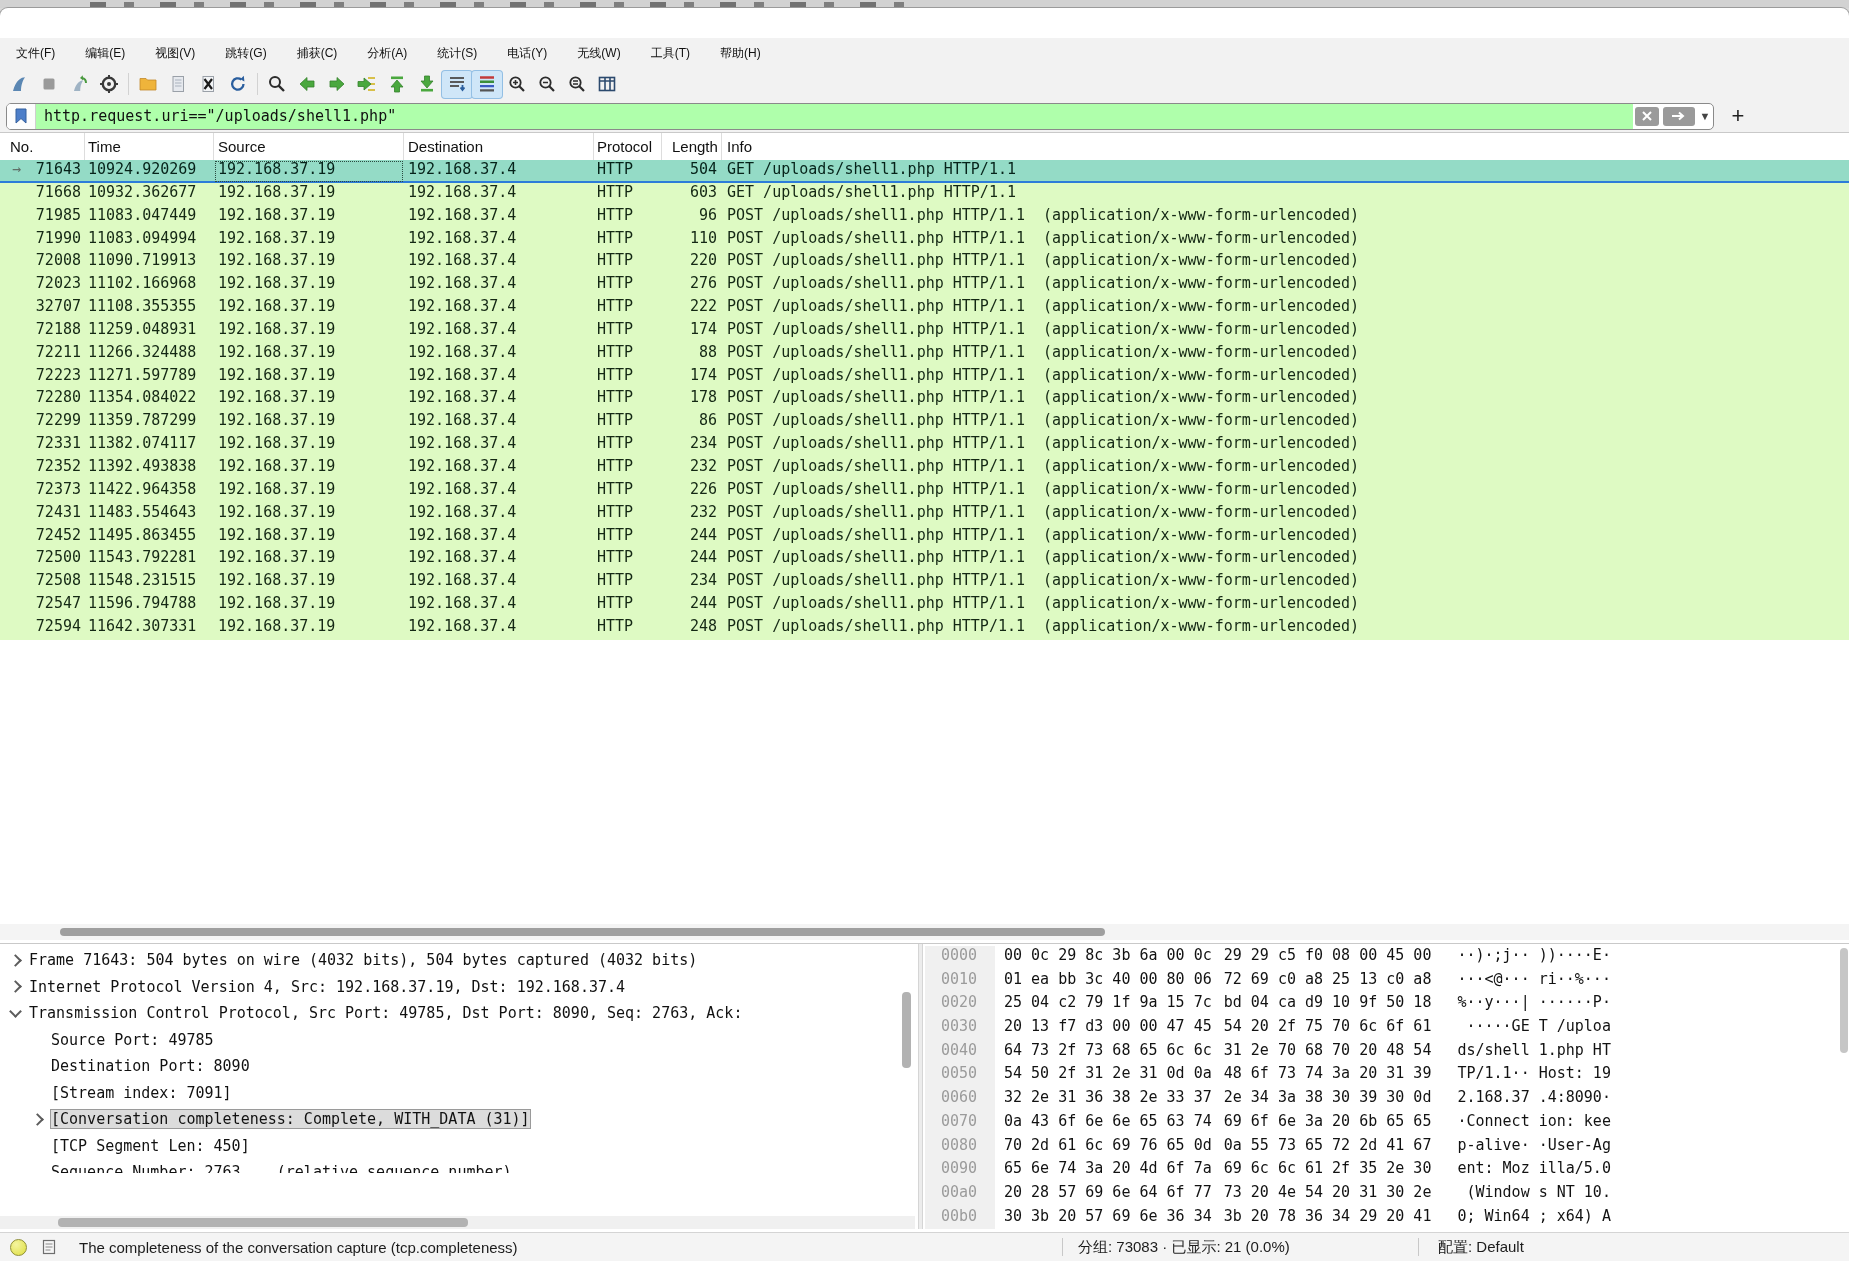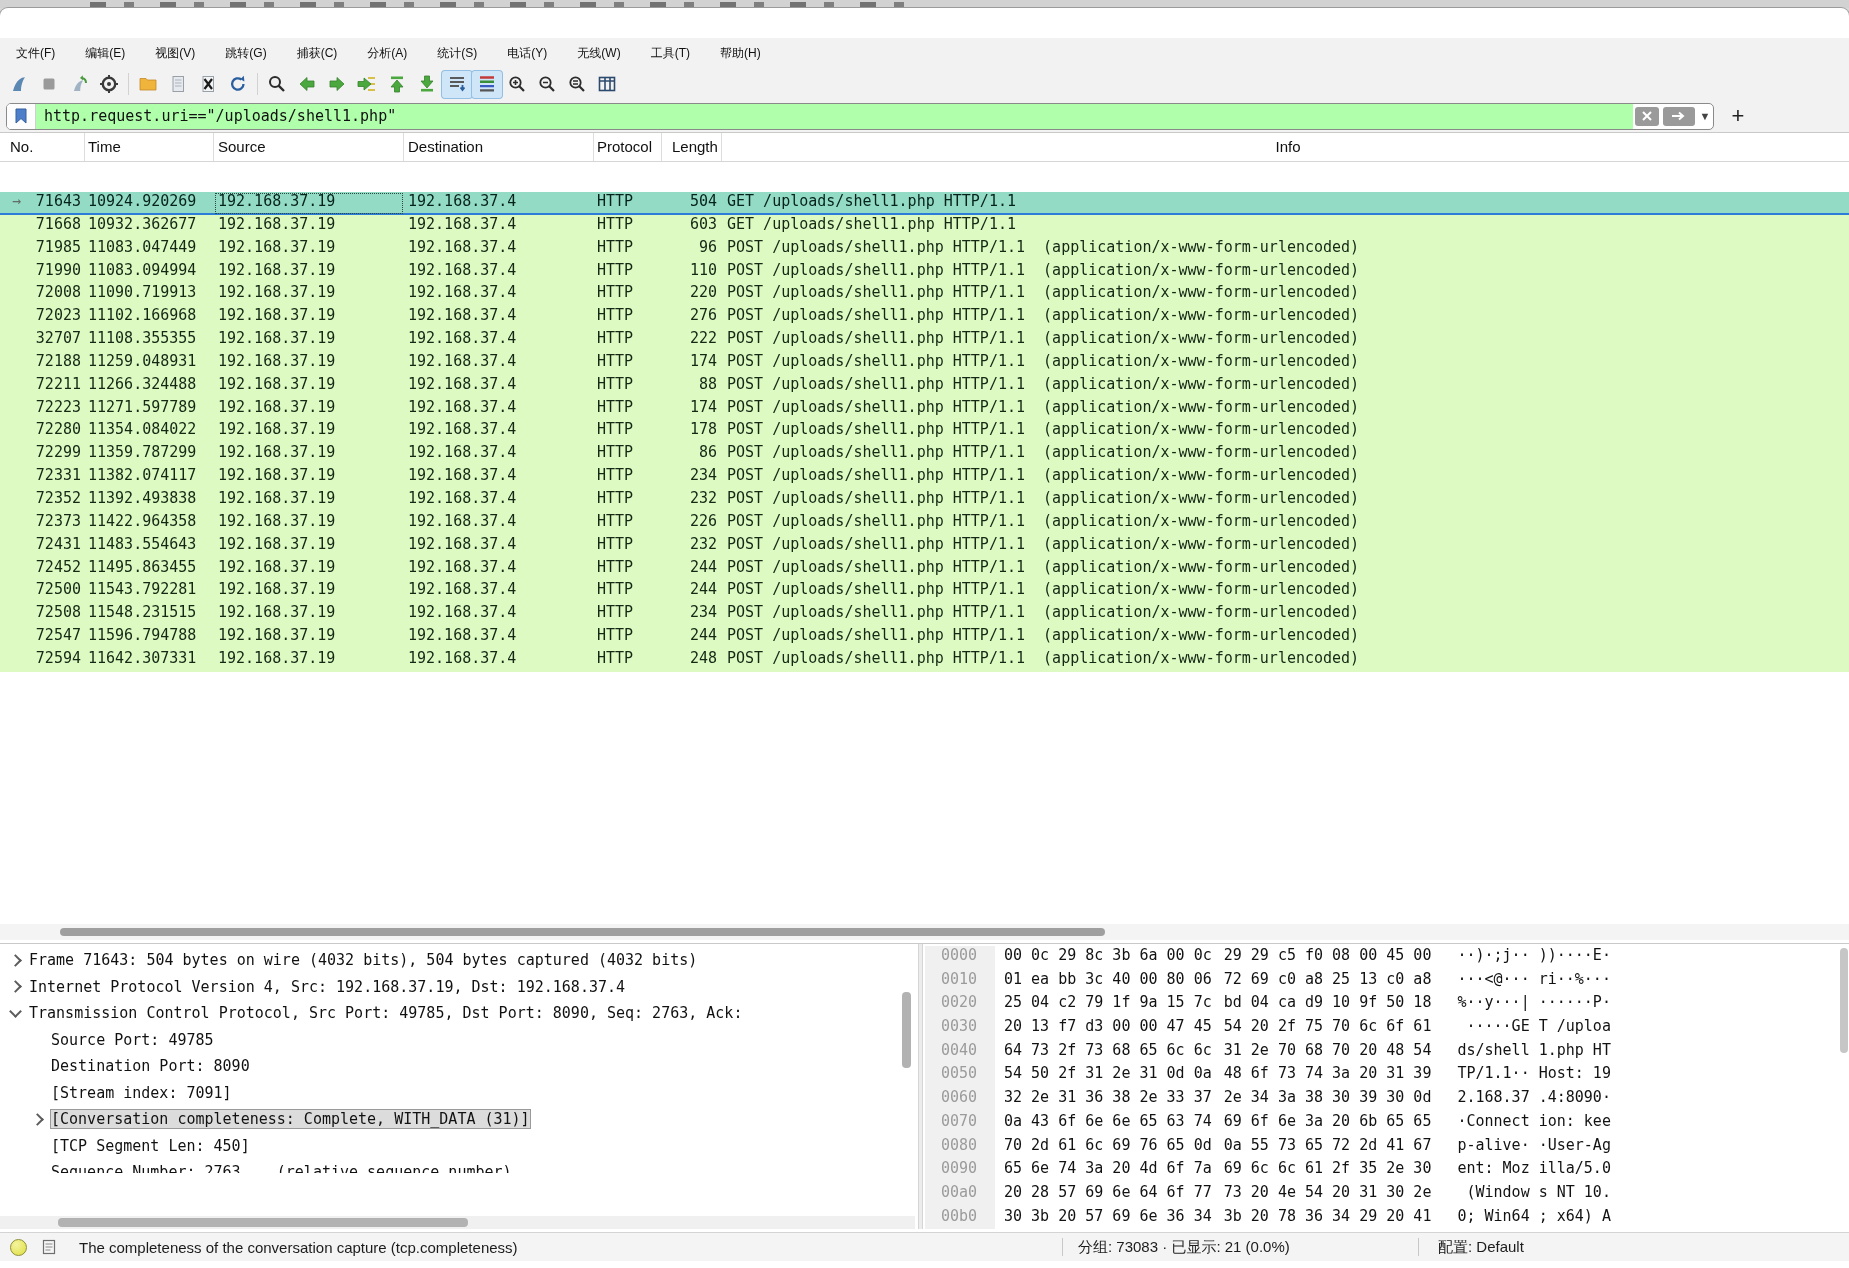--- a/index.html
+++ b/index.html
@@ -32,21 +32,21 @@
   .bookmark-box{width:28px;height:100%;display:flex;align-items:center;justify-content:center;background:#fdfdfd;border-right:1px solid #cfcfcf;flex:none;}
   .filter-input{flex:1;height:100%;border:0;outline:0;background:#afffab;font:15px "DejaVu Sans Mono",monospace;color:#111;padding:0 8px;}
   .fbtn{width:24px;height:19px;margin:0 2px;border-radius:3px;background:#9a9a9a;display:flex;align-items:center;justify-content:center;flex:none;}
   .fbtn.apply{width:32px;}
   .fcaret{width:16px;display:flex;align-items:center;justify-content:center;color:#444;flex:none;font-size:11px;}
   .plus-btn{margin-left:12px;font-size:22px;color:#222;line-height:22px;width:24px;text-align:center;}
 
   
   .plist-header{position:absolute;top:124px;left:0;right:0;height:28px;background:#ffffff;border-top:1px solid #c9c9c9;border-bottom:1px solid #d6d6d6;display:flex;font-size:15px;color:#101010;}
   .hcell{box-sizing:border-box;border-right:1px solid #dddddd;line-height:27px;white-space:pre;overflow:hidden;}
-  .rows{position:absolute;top:152px;left:0;right:0;height:480px;background:#fff;margin-top:32px;}
+  .rows{position:absolute;top:152px;left:0;right:0;height:480px;background:#fff;}
   .prow{display:flex;height:22.857px;line-height:22.857px;font:15px "DejaVu Sans Mono",monospace;color:#142814;background:#defac3;position:relative;}
   .prow.selected{background:#94dbc6;color:#06231a;box-shadow:inset 0 -2px 0 #2c7cd9;}
   .prow.selected::before{content:"\2192";position:absolute;left:12px;top:0;color:#5f6f68;}
   .prow.selected .c-src{outline:1px dotted #2a4a40;outline-offset:-2px;}
   .pcell{box-sizing:border-box;white-space:pre;overflow:hidden;}
   .c-no{width:85px;text-align:right;padding-right:4px;}
   .c-time{width:129px;padding-left:3px;}
   .c-src{width:190px;padding-left:4px;}
   .c-dst{width:190px;padding-left:4px;}
   .c-proto{width:68px;padding-left:3px;}
@@ -303,21 +303,21 @@
     <div class="plus-btn">+</div>
   </div>
 
   <div class="plist-header">
     <div class="hcell c-no" style="text-align:left;padding-left:10px;">No.</div>
     <div class="hcell c-time">Time</div>
     <div class="hcell c-src">Source</div>
     <div class="hcell c-dst">Destination</div>
     <div class="hcell c-proto">Protocol</div>
     <div class="hcell c-len" style="text-align:left;padding-left:10px;padding-right:0;"><span class="len-label">Length</span></div>
-    <div class="hcell c-info" style="border-right:none;text-align:center;">Info</div>
+    <div class="hcell c-info" style="border-right:none;">Info</div>
   </div>
 
   <div class="rows">
 
       <div class="prow selected">
         <div class="pcell c-no">71643</div>
         <div class="pcell c-time">10924.920269</div>
         <div class="pcell c-src">192.168.37.19</div>
         <div class="pcell c-dst">192.168.37.4</div>
         <div class="pcell c-proto">HTTP</div>

